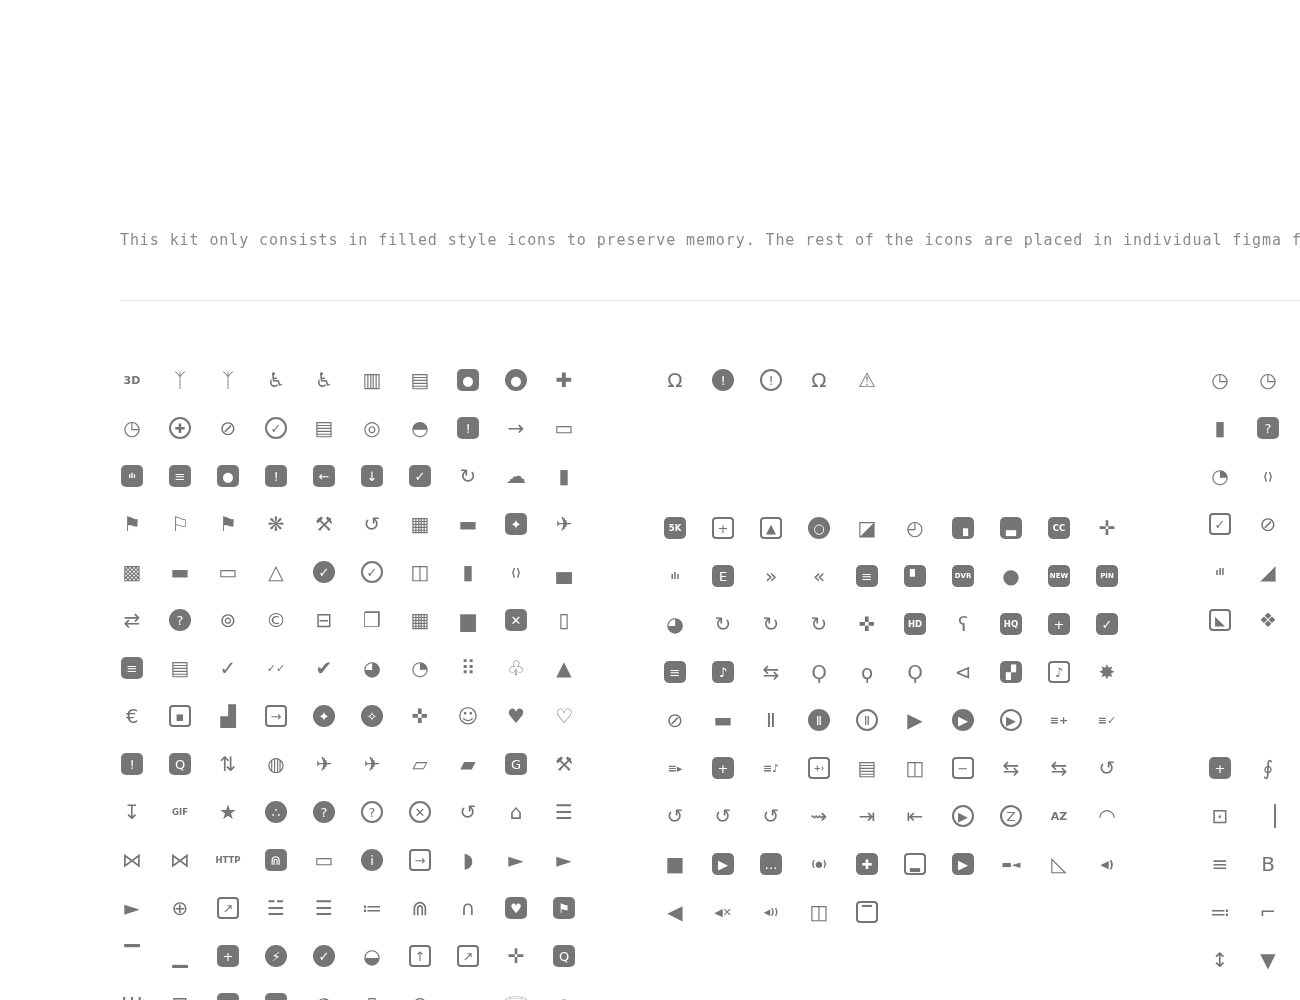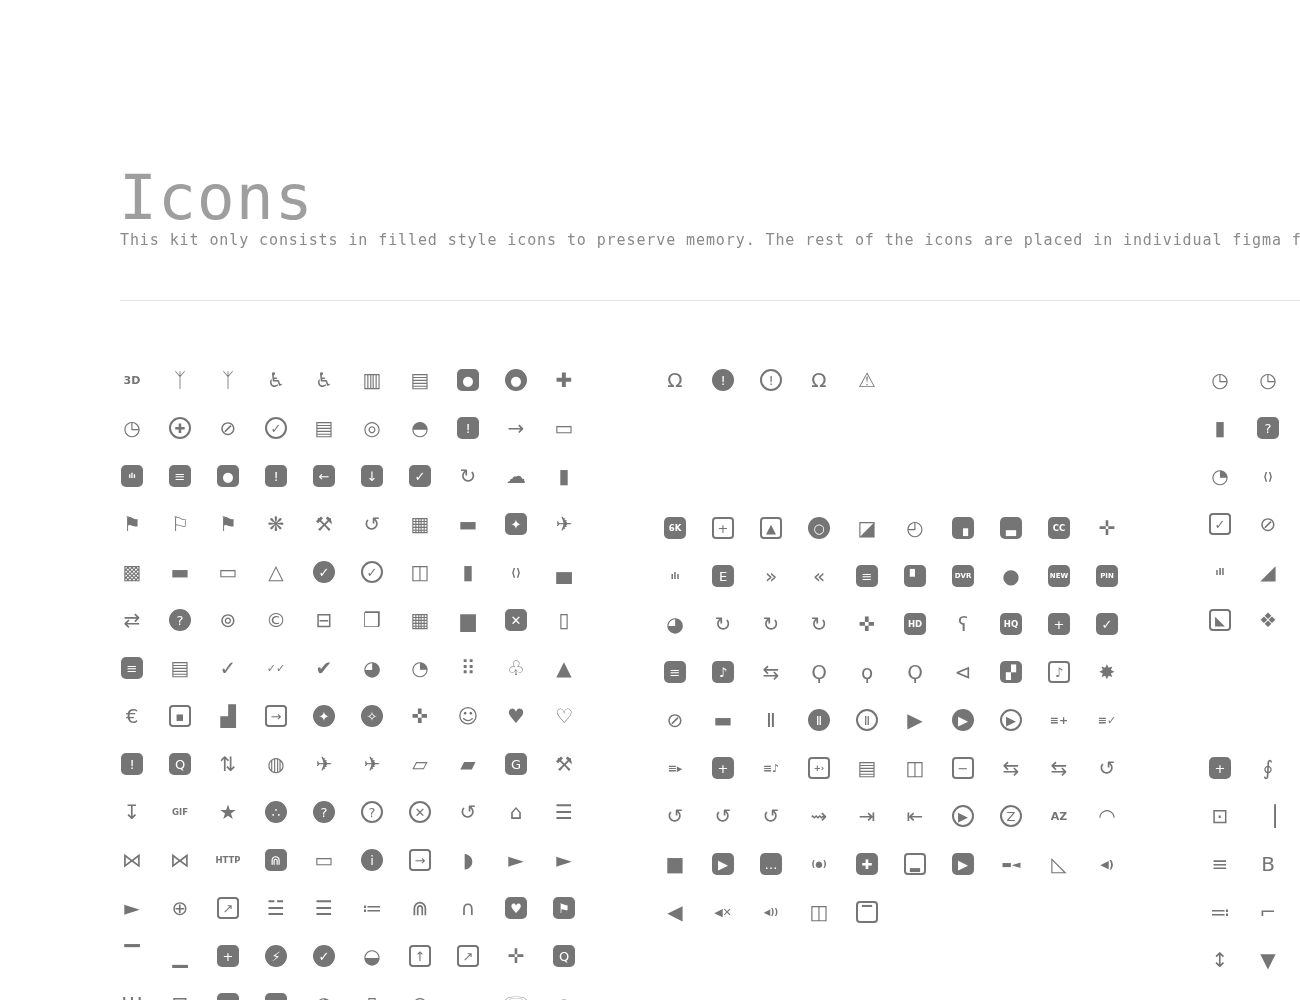--- a/index.html
+++ b/index.html
@@ -26,21 +26,20 @@
   .v{width:22px;height:22px;box-sizing:border-box;}
   .vc{background:var(--ic);color:#ffffff;border-radius:50%;}
   .vs{background:var(--ic);color:#ffffff;border-radius:5px;}
   .vo{border:2px solid var(--ic);color:var(--ic);border-radius:50%;background:#fff;}
   .vq{border:2px solid var(--ic);color:var(--ic);border-radius:4px;background:#fff;}
 </style>
 </head>
 <body style="background: rgb(255, 255, 255);">
 
 <div id="canvas">
-  <h1 class="page-title" style="color: rgb(158, 158, 158);">Icons</h1>
   <p class="page-subtitle" style="color: rgb(138, 138, 138);">This kit only consists in filled style icons to preserve memory. The rest of the icons are placed in individual figma fil</p>
   <div class="divider" style="border-top-color: rgb(228, 228, 228);"></div>
 
 <div class="grid" style="left: 108px; top: 356px; width: 480px;">
       <div class="cell">
         <span class="gly" style="font-size: 11px; font-weight: bold;">3D</span>
       </div>
       <div class="cell">
         <span class="gly" style="font-size: 20px;">ᛉ</span>
       </div>
@@ -471,21 +470,21 @@
       </div>
       <div class="cell">
         <span class="gly" style="font-size: 20px;">Ω</span>
       </div>
       <div class="cell">
         <span class="gly" style="font-size: 20px;">⚠</span>
       </div>
     </div>
     <div class="grid" style="left: 651px; top: 504px; width: 480px;">
       <div class="cell">
-        <span class="gly v vs" style="font-size: 8.5px; font-weight: bold;">6K</span>
+        <span class="gly v vs" style="font-size: 8.5px; font-weight: bold;">5K</span>
       </div>
       <div class="cell">
         <span class="gly v vq" style="font-size: 13px;">+</span>
       </div>
       <div class="cell">
         <span class="gly v vq" style="font-size: 13px;">▲</span>
       </div>
       <div class="cell">
         <span class="gly v vc" style="font-size: 13px;">○</span>
       </div>

